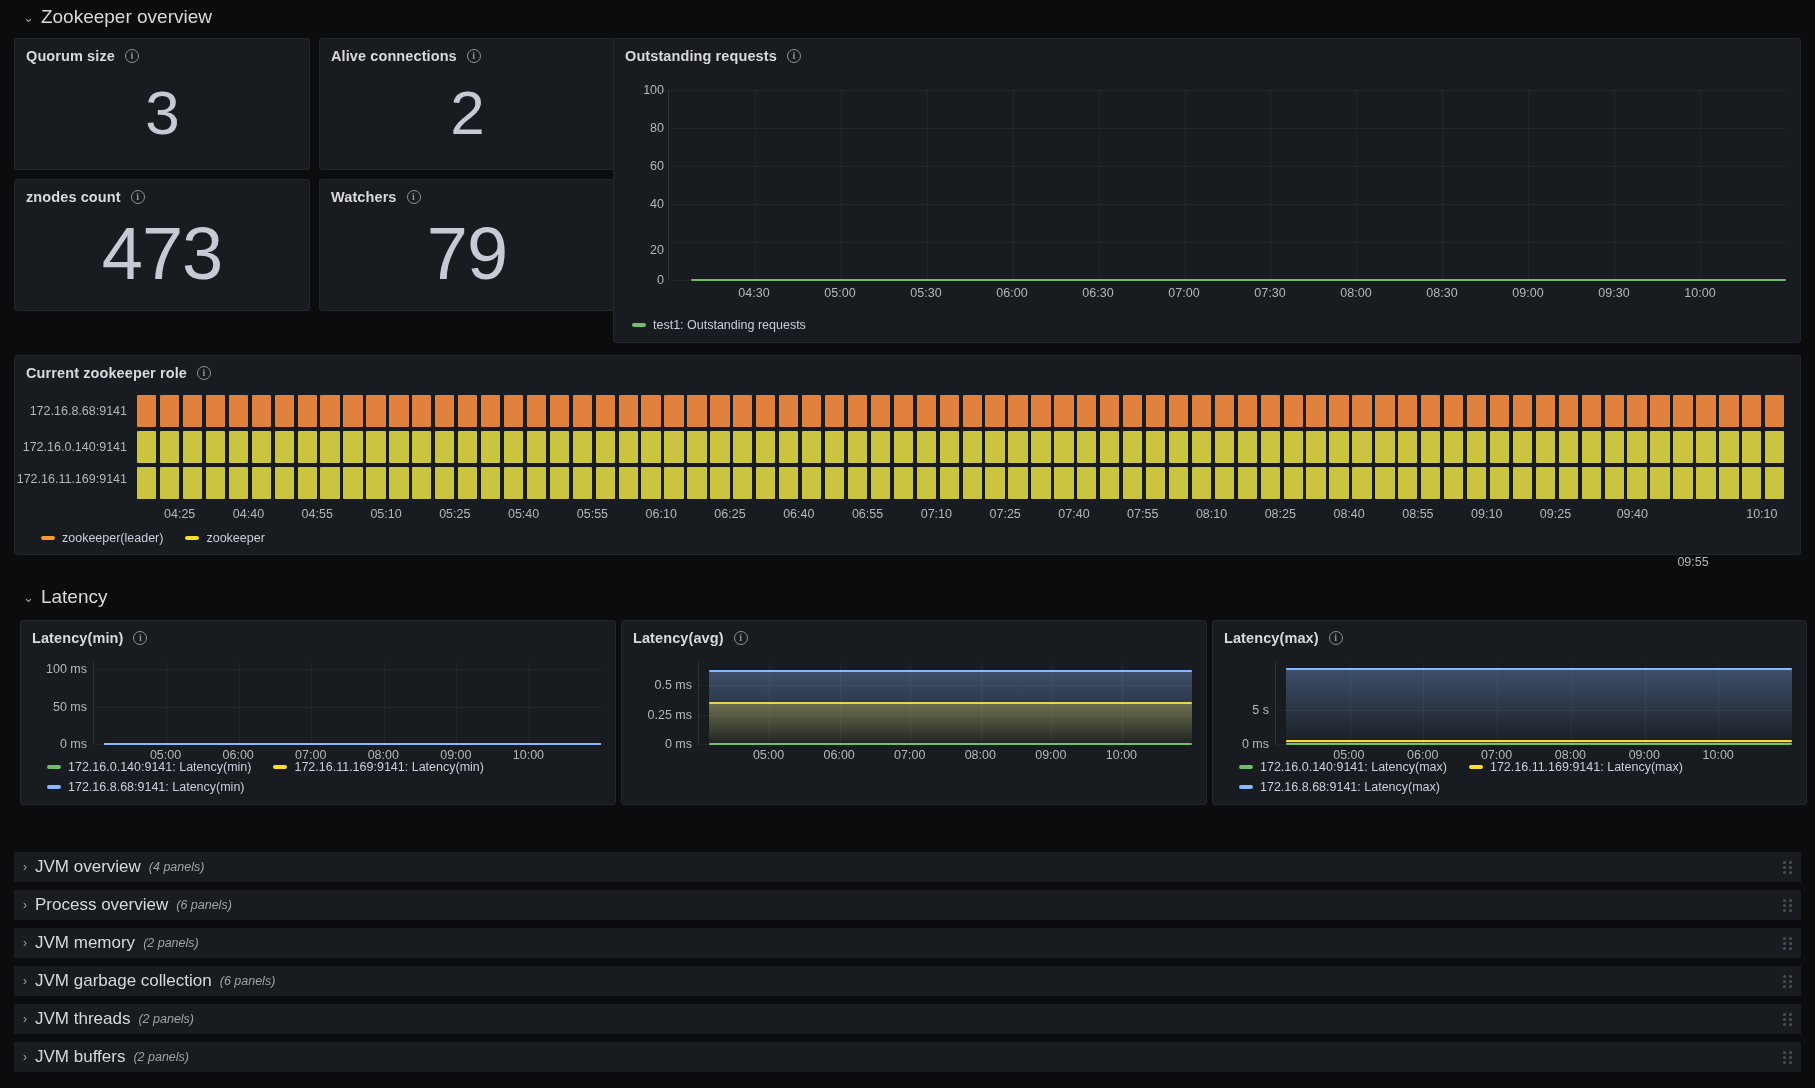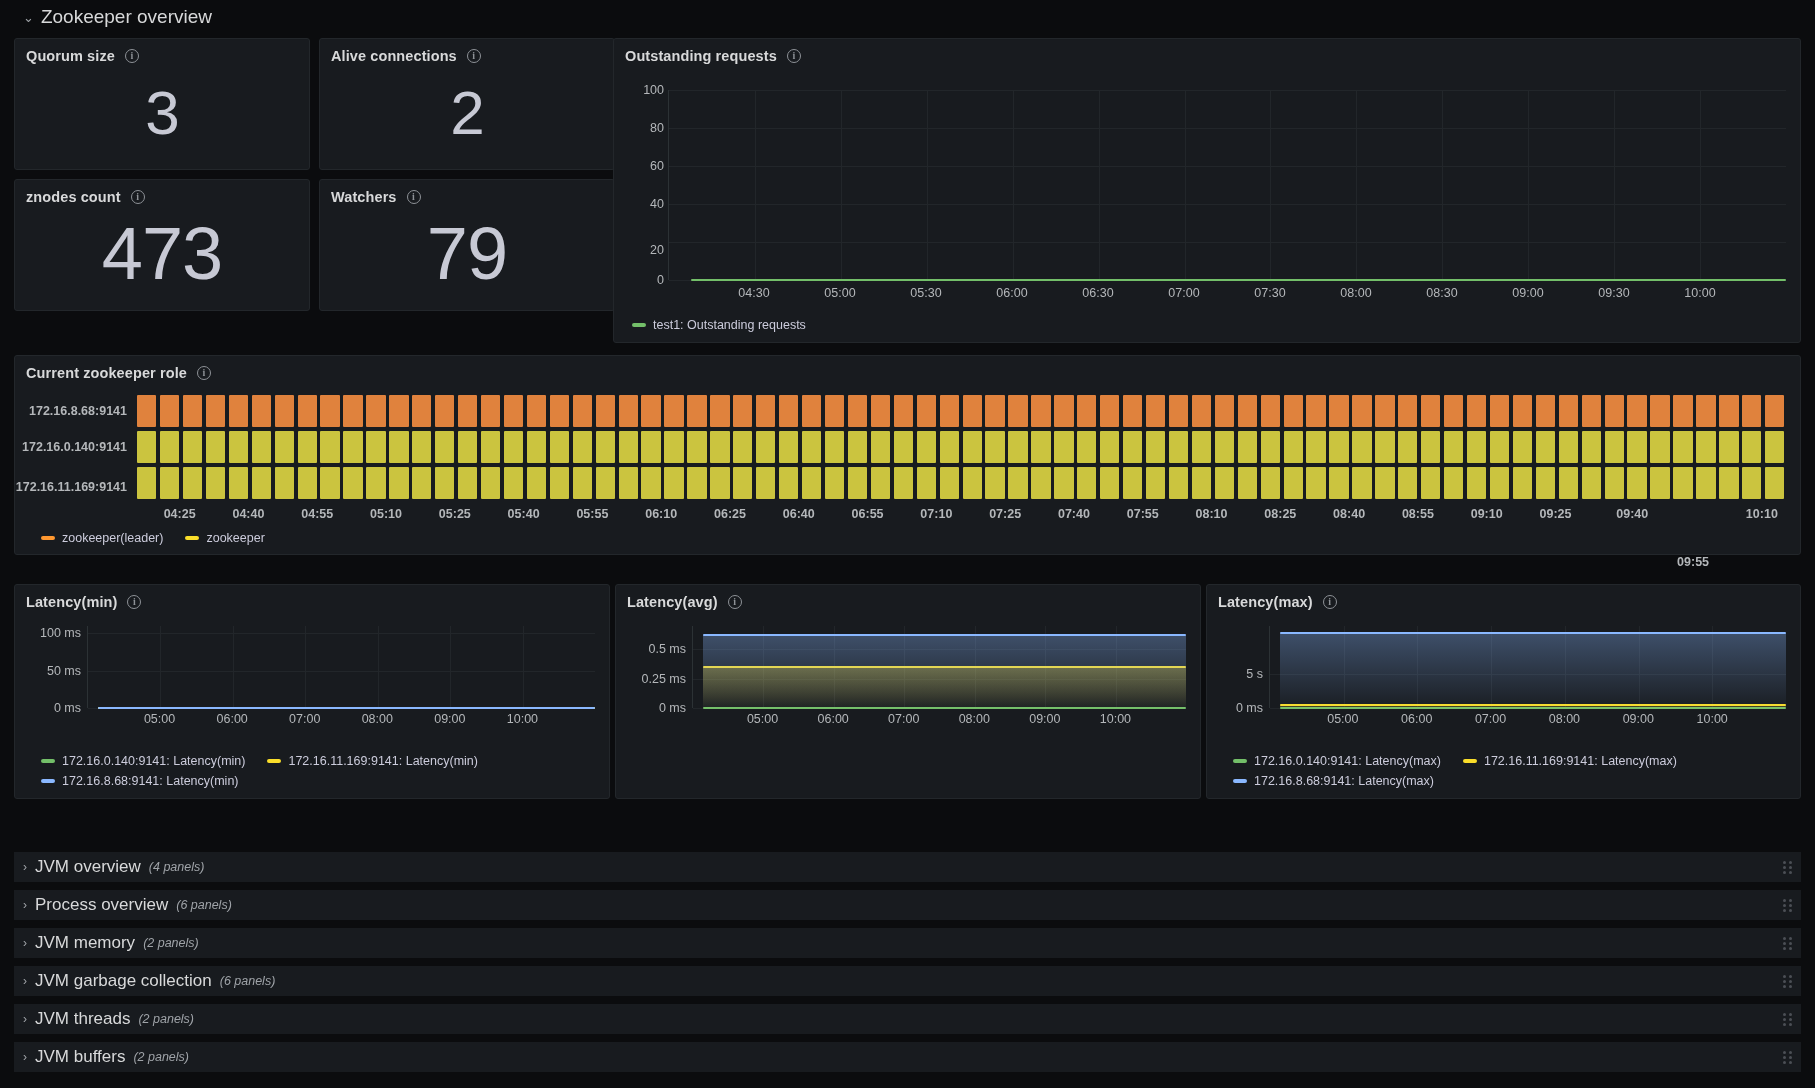--- a/index.html
+++ b/index.html
@@ -77,21 +77,21 @@
 
   
   .statepanel { position: absolute; left: 14px; top: 355px; width: 1787px; height: 200px; }
   .st-rowlabels { position: absolute; left: 0; top: 0; width: 110px; text-align: right;
                   font-size: 12.5px; color: #b4b7ba; }
   .st-rowlabels span { position: absolute; right: 0; transform: translateY(-50%); white-space: nowrap; }
   .st-track { position: absolute; height: 32px; overflow: hidden; }
   .st-cell { position: absolute; top: 0; height: 32px; border-radius: 1px; }
 
   
-  .lat-panel { position: absolute; top: 584px; height: 215px; }
+  .lat-panel { position: absolute; top: 620px; height: 185px; margin-left: 6px; }
   .lat1 { left: 14px; width: 596px; }
   .lat2 { left: 615px; width: 586px; }
   .lat3 { left: 1206px; width: 595px; }
   .lat-legend { position: absolute; left: 26px; right: 10px; bottom: 10px; }
 
   
   .collapsed {
     position: absolute; left: 14px; width: 1787px; height: 30px;
     background: #181b1f;
     display: flex; align-items: center; gap: 8px;
@@ -209,25 +209,25 @@
           <span>test1: Outstanding requests</span>
         </div>
       </div>
   </div>
 
   <div class="panel statepanel">
     <div class="panel-header">
       <span>Current zookeeper role</span>
       <span class="info-icon">i</span>
     </div>
-    <div class="plotwrap" style="height:140px;font-weight:bold;">
+    <div class="plotwrap" style="height:140px;">
       <div class="st-rowlabels" id="zk-rowlabels" style="left:0px; top:12px; width:112px; height:108px;">
           <span style="top: 16px;">172.16.8.68:9141</span>
           <span style="top: 52px;">172.16.0.140:9141</span>
-          <span style="top: 92px;">172.16.11.169:9141</span>
+          <span style="top: 84px;">172.16.11.169:9141</span>
         </div>
       <div id="zk-tracks" style="position:absolute; left:122px; right:12px; top:12px; height:108px;">
           <div class="st-track" style="left: 0px; right: 0px; top: 0px;">
             <div class="st-cell" style="left: 0%; width: 1.16889%; background: rgb(224, 130, 61);"></div>
             <div class="st-cell" style="left: 1.38889%; width: 1.16889%; background: rgb(224, 130, 61);"></div>
             <div class="st-cell" style="left: 2.77778%; width: 1.16889%; background: rgb(224, 130, 61);"></div>
             <div class="st-cell" style="left: 4.16667%; width: 1.16889%; background: rgb(224, 130, 61);"></div>
             <div class="st-cell" style="left: 5.55556%; width: 1.16889%; background: rgb(224, 130, 61);"></div>
             <div class="st-cell" style="left: 6.94444%; width: 1.16889%; background: rgb(224, 130, 61);"></div>
             <div class="st-cell" style="left: 8.33333%; width: 1.16889%; background: rgb(224, 130, 61);"></div>

